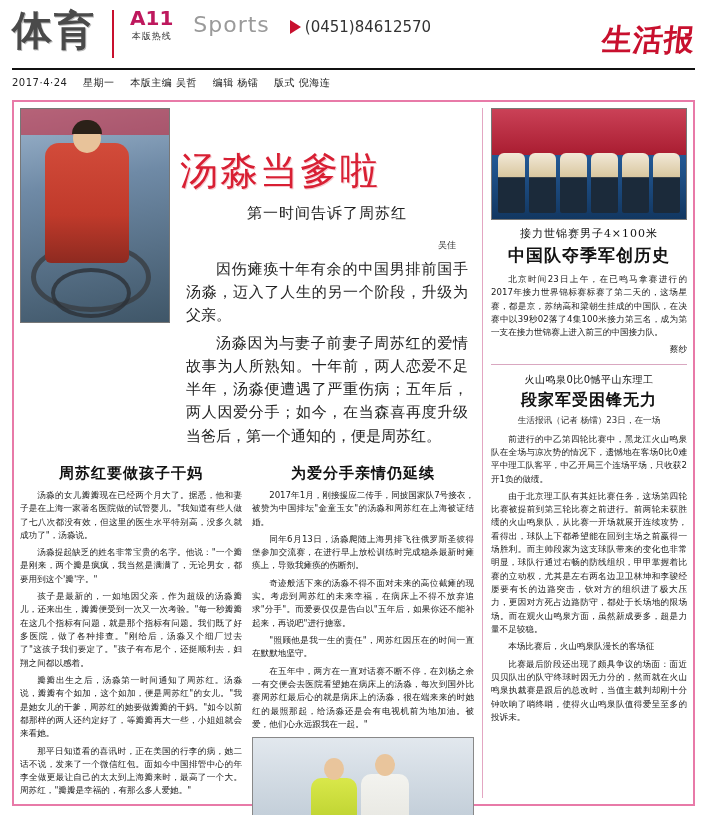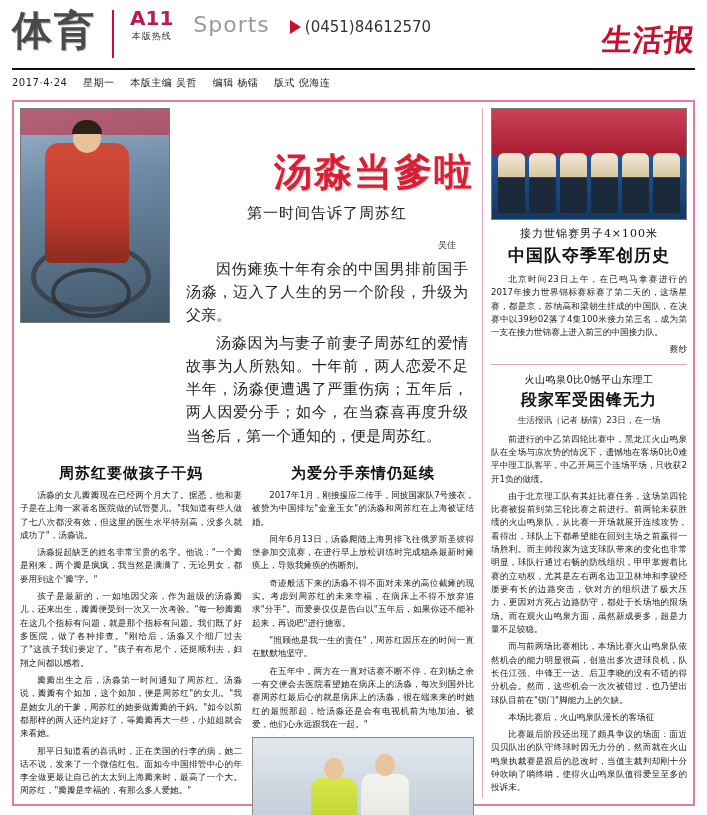--- a/index.html
+++ b/index.html
@@ -186,26 +186,26 @@
     height: 26px;
     background: rgba(200,30,50,.55);
   }
 
   .headline-block {
     flex: 1;
     padding-top: 44px;
   }
   .headline {
     font-size: 38px;
-    font-weight: bold;
+    font-weight: normal;
     color: #d81f33;
     letter-spacing: 2px;
     font-family: "DejaVu Serif", serif;
     line-height: 1.05;
-    text-align: right;
+    text-align: left;
     text-shadow: 1px 1px 0 #f6c9cf;
   }
   .subhead {
     margin-top: 12px;
     font-size: 15px;
     color: #222;
     text-align: center;
     letter-spacing: 1px;
     font-family: "DejaVu Serif", serif;
   }
@@ -471,21 +471,20 @@
         <div class="r-sign">蔡纱</div>
 
         <div class="r-rule"></div>
 
         <div class="r-head2">火山鸣泉0比0憾平山东理工</div>
         <div class="r-title2">段家军受困锋无力</div>
         <div class="r-byline2">生活报讯（记者 杨镭）23日，在一场</div>
         <div class="r-body">
           <p>前进行的中乙第四轮比赛中，黑龙江火山鸣泉队在全场与凉次势的情况下，遗憾地在客场0比0难平中理工队客平，中乙开局三个连场平场，只收获2开1负的做绩。</p>
           <p>由于北京理工队有其妊比赛任务，这场第四轮比赛被提前到第三轮比赛之前进行。前两轮未获胜绩的火山鸣泉队，从比赛一开场就展开连续攻势，看得出，球队上下都希望能在回到主场之前赢得一场胜利。而主帅段家为这支球队带来的变化也非常明显，球队行通过右畅的防线组织，甲甲掌握着比赛的立动权，尤其是左右两名边卫卫林坤和李骏经屡要有长的边路突击，钦对方的组织进了极大压力，更因对方死占边路防守，都处于长场地的限场场。而在观火山鸣泉方面，虽然新成要多，超是力量不足较稳。</p>
-          <p>而与前两场比赛相比，本场比赛火山鸣泉队依然机会的能力明显很高，创造出多次进球良机，队长任江强、中锋王一达、后卫李晓的没有不错的得分机会。然而，这些机会一次次被错过，也乃望出球队目前在"锁门"脚能力上的欠缺。</p>
           <p>本场比赛后，火山鸣泉队漫长的客场征</p>
           <p>比赛最后阶段还出现了颇具争议的场面：面近贝贝队出的队守终球时因无力分的，然而就在火山鸣泉执裁赛是跟后的总改时，当值主裁判却刚十分钟吹响了哨终哨，使得火山鸣泉队值得爱呈至多的投诉未。</p>
         </div>
       </div>
 
     </div>
   </div>
 </div>
 
 </body></html>

